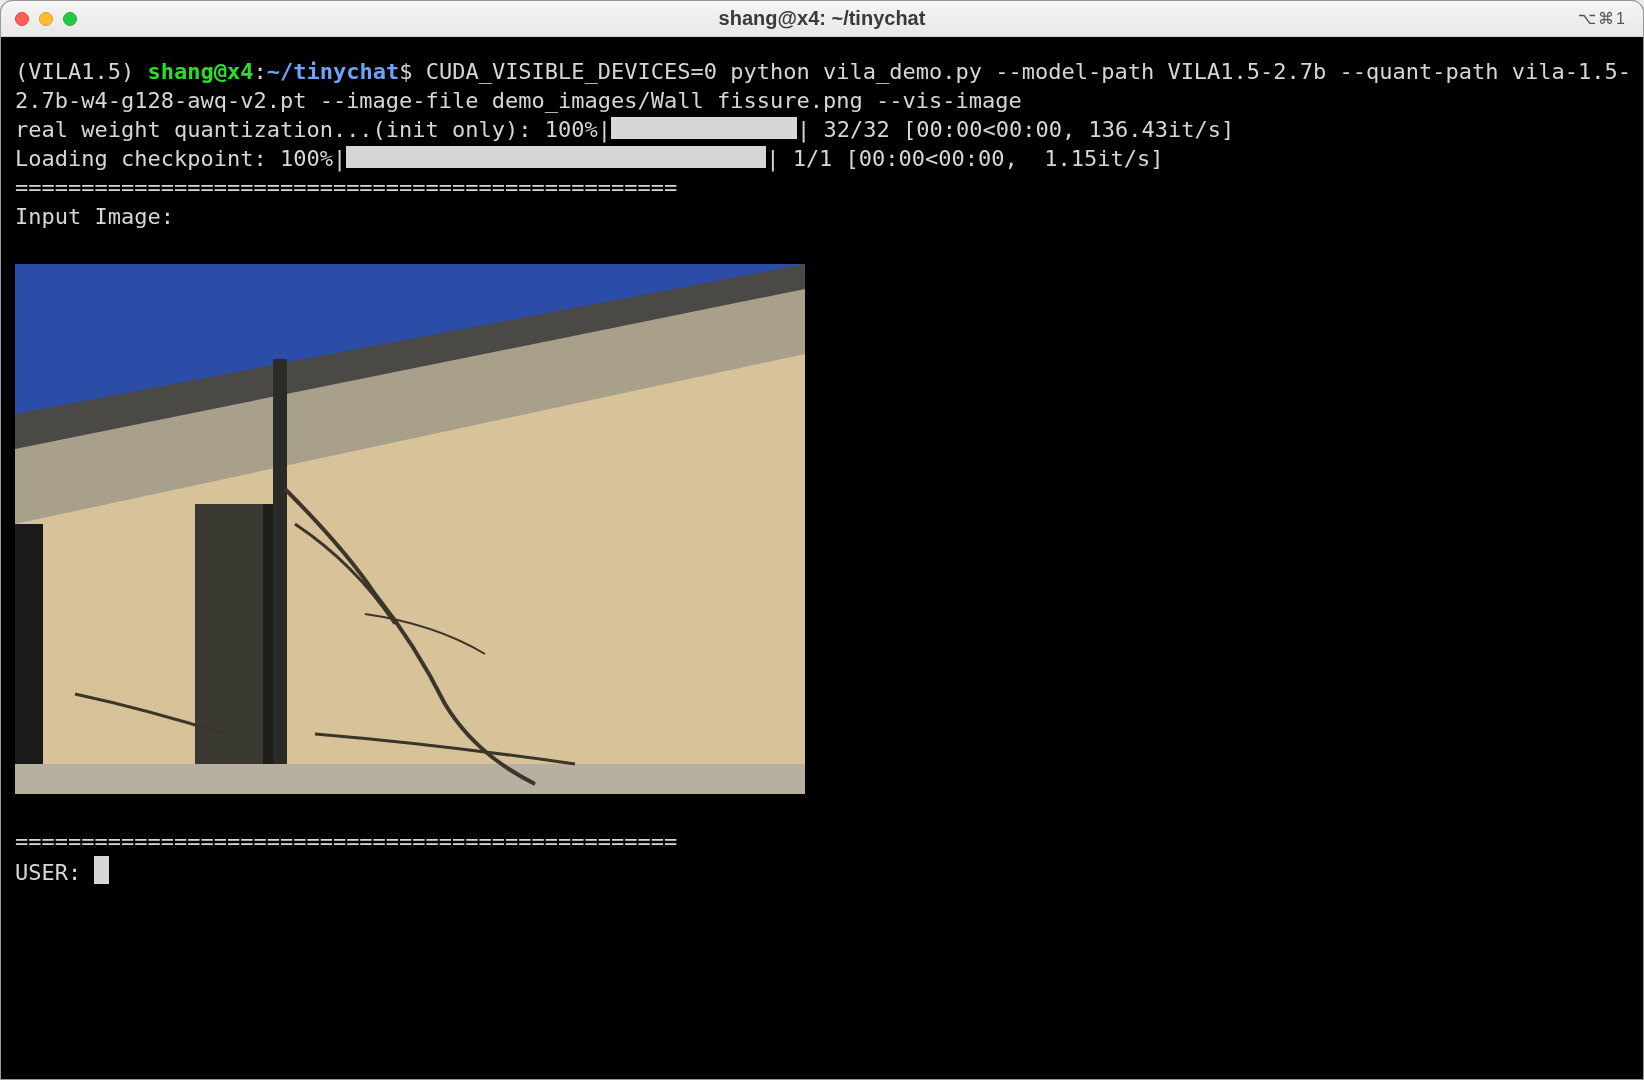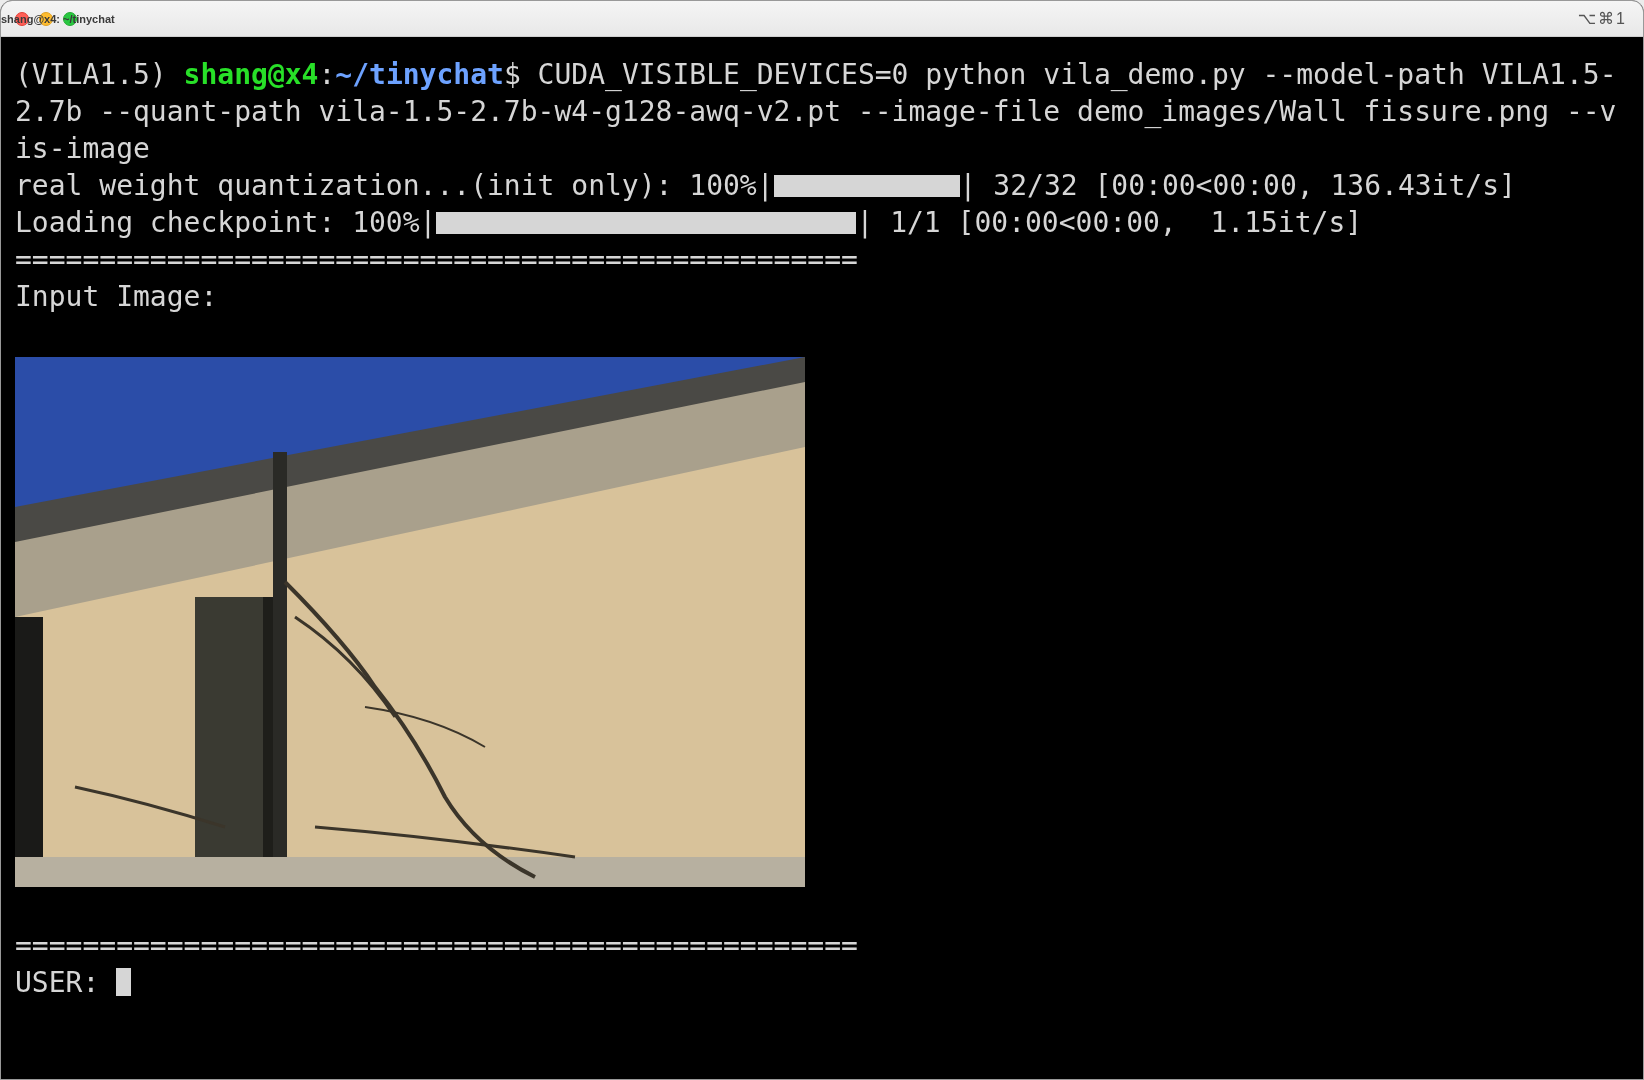--- a/index.html
+++ b/index.html
@@ -37,40 +37,40 @@
     width: 14px;
     height: 14px;
     border-radius: 50%;
   }
   .tl-close { background: #ff5f57; border: 0.5px solid #e14138; }
   .tl-min   { background: #febc2e; border: 0.5px solid #dfa023; }
   .tl-max   { background: #28c840; border: 0.5px solid #27aa35; }
   .title {
     position: absolute;
     left: 0; right: 0;
-    text-align: left;
-    font-size: 11px;
+    text-align: center;
+    font-size: 20px;
     font-weight: 600;
     color: #3a3a3a;
     pointer-events: none;
   }
   .titlebar-right {
     margin-left: auto;
     margin-right: 16px;
     font-size: 16px;
     color: #555;
     font-weight: 500;
     letter-spacing: 2px;
   }
   .terminal {
     flex: 1;
     background: #000;
     color: #d6d6d6;
     font-family: "Menlo", "Monaco", "Consolas", monospace;
-    font-size: 28px;
+    font-size: 22px;
     line-height: 1.32;
     padding: 20px 10px 10px 14px;
     white-space: pre-wrap;
     word-break: break-all;
     overflow: hidden;
   }
   .venv { color: #d6d6d6; }
   .user { color: #28e028; font-weight: 600; }
   .host { color: #28e028; font-weight: 600; }
   .colon { color: #d6d6d6; }

